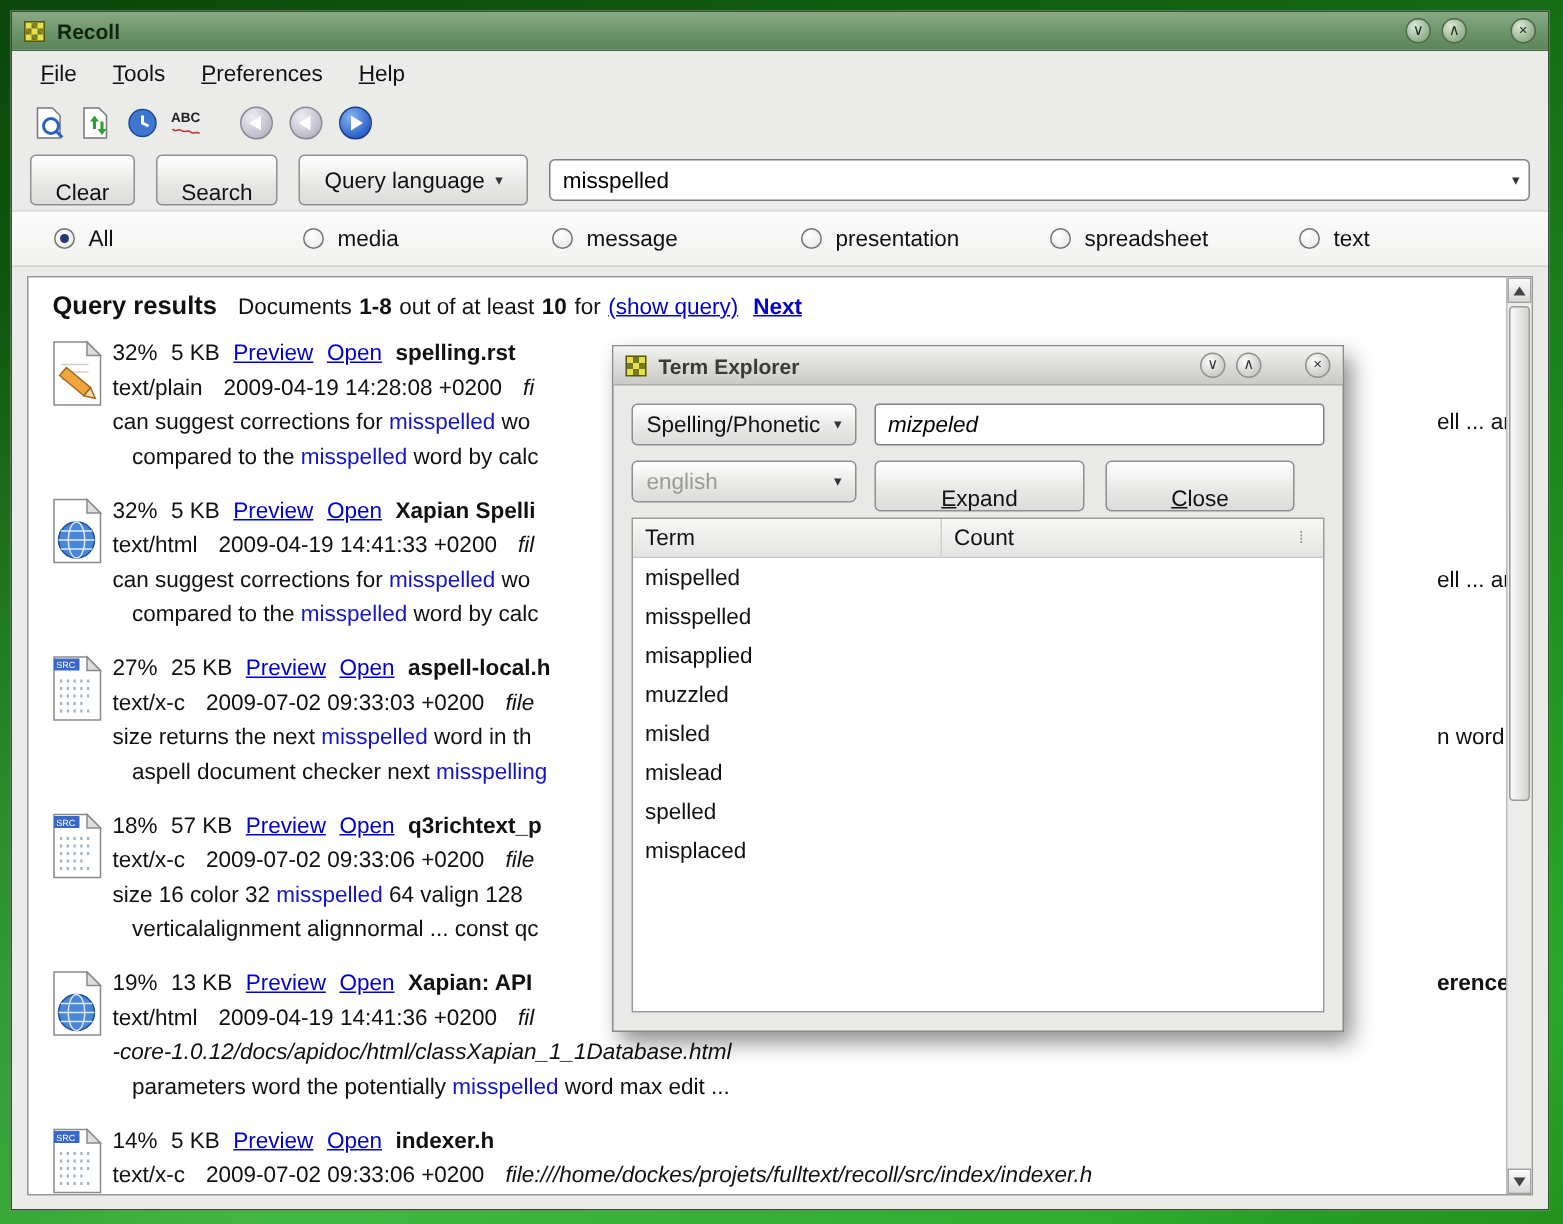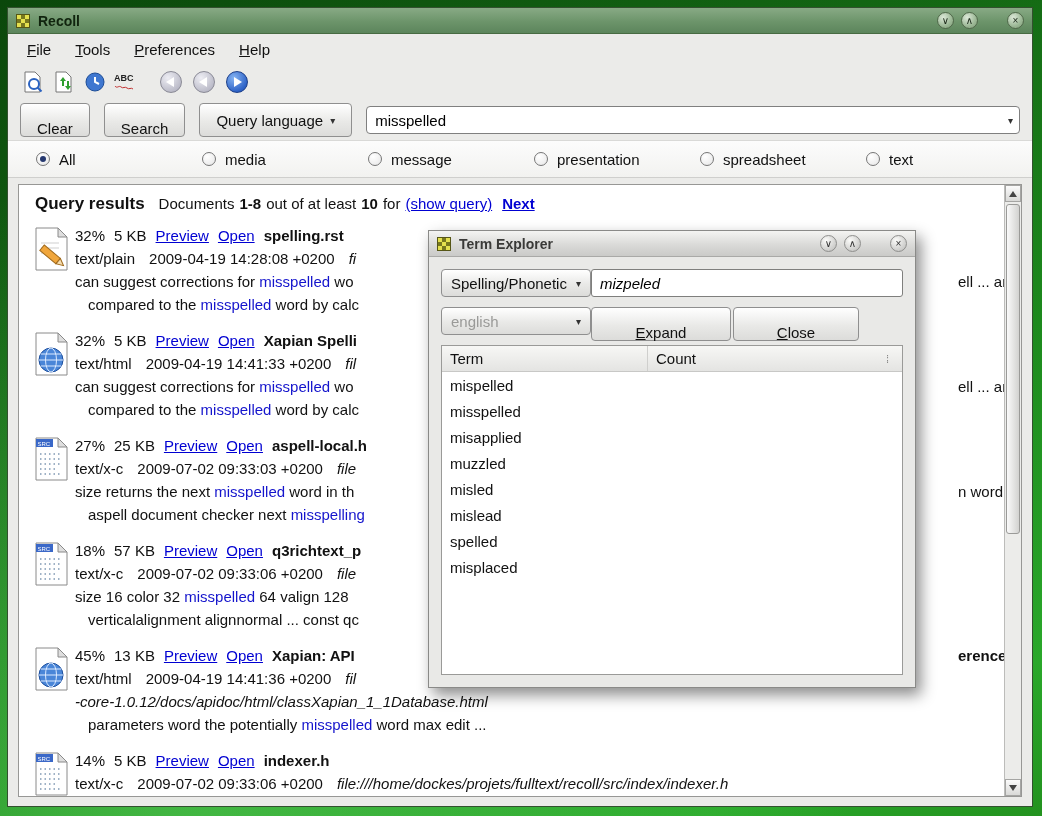--- a/index.html
+++ b/index.html
@@ -76,27 +76,27 @@
   .scrollbar { flex:0 0 17px; width:17px; background:#ececea; border-left:1px solid #bcbcba; display:flex; flex-direction:column; }
   .sb-btn { height:17px; flex:0 0 17px; background:linear-gradient(180deg,#fbfbfb,#d9d9d7); border:1px solid #a5a5a3;
     display:flex; align-items:center; justify-content:center; cursor:pointer; }
   .tri-up { width:0; height:0; border-left:4px solid transparent; border-right:4px solid transparent; border-bottom:6px solid #444; }
   .tri-down { width:0; height:0; border-left:4px solid transparent; border-right:4px solid transparent; border-top:6px solid #444; }
   .sb-track { flex:1; position:relative; }
   .sb-thumb { position:absolute; top:2px; left:1px; right:1px; height:330px; border-radius:3px;
     background:linear-gradient(90deg,#fafafa,#d2d2d0); border:1px solid #9a9a98; cursor:grab; }
 
   
-  .dialog { position:absolute; left:428px; top:230px; width:488px; background:#e9e9e7;
+  .dialog { position:absolute; left:408px; top:230px; width:488px; background:#e9e9e7;
     border:1px solid #8a8a88; box-shadow:5px 7px 14px rgba(0,0,0,.45); }
   .dialog-titlebar { background:linear-gradient(180deg,#f4f4f2 0%,#dadad8 55%,#cacac8 100%); border-bottom:1px solid #a9a9a7; }
   .dialog-titlebar .tb-title { color:#3a3a38; }
   .dtb-btn { background:radial-gradient(circle at 35% 30%,#fcfcfa,#d4d4d2 60%,#bcbcba); border-color:#8f8f8d; color:#333; }
   .dialog-body { padding:12px; }
-  .drow { display:flex; margin-bottom:10px; height:28px; }
+  .drow { display:flex; gap:12px; margin-bottom:10px; height:28px; }
   .dcombo { flex:0 0 150px; width:150px; padding:0 9px; }
   .dcombo.disabled { color:#9a9a98; cursor:default; }
   .dinput { flex:1; border:1px solid #7f7f7d; border-radius:3px; background:#fff; display:flex; align-items:center; padding:0 8px; }
   .dinput input { width:100%; border:none; outline:none; font-size:15px; font-family:inherit;font-style:italic; }
   .dbtn-expand { flex:0 0 140px; width:140px; }
   .dbtn-close { flex:0 0 126px; width:126px; margin-left:2px; }
 
   .dtable { height:330px; background:#fff; border:1px solid #9a9a98; overflow:hidden; }
   .dt-head { display:grid; grid-template-columns:205px 1fr 16px; height:26px; align-items:center;
     background:linear-gradient(180deg,#f7f7f5,#e4e4e2); border-bottom:1px solid #c8c8c6; }
@@ -304,21 +304,21 @@
               <div class="file-icon"><svg width="40" height="46" viewBox="0 0 40 46">
                   <path d="M5 2h22l9 9v33H5z" fill="#fff" stroke="#8a8a8a"></path>
                   <path d="M27 2v9h9z" fill="#dedede" stroke="#8a8a8a"></path>
                   <circle cx="20" cy="29" r="12" fill="#4a86d8" stroke="#1d4f9e"></circle>
                   <g stroke="#dceaff" fill="none">
                     <ellipse cx="20" cy="29" rx="5.5" ry="12"></ellipse>
                     <path d="M8 29h24M9.5 23h21M9.5 35h21"></path>
                   </g>
                 </svg></div>
               <div class="result-text">
-                <div class="rline"><span class="m8">45%</span><span class="m8">13 KB</span><a class="link m8">Preview</a><a class="link m8">Open</a><span class="rtitle">Xapian: API</span><span class="frag rtitle">erence</span></div>
+                <div class="rline"><span class="m8">19%</span><span class="m8">13 KB</span><a class="link m8">Preview</a><a class="link m8">Open</a><span class="rtitle">Xapian: API</span><span class="frag rtitle">erence</span></div>
                 <div class="rline"><span class="m14">text/html</span><span class="m14">2009-04-19 14:41:36 +0200</span><span class="url">fil</span></div>
                 <div class="rline snippet italic"><span>-core-1.0.12/docs/apidoc/html/classXapian_1_1Database.html</span></div>
                 <div class="rline snippet indent"><span>parameters word the potentially </span><span class="hl">misspelled</span><span> word max edit ...</span></div>
               </div>
             </div>
             <div class="result-item">
               <div class="file-icon"><svg width="40" height="46" viewBox="0 0 40 46">
                   <path d="M5 2h22l9 9v33H5z" fill="#fff" stroke="#8a8a8a"></path>
                   <path d="M27 2v9h9z" fill="#dedede" stroke="#8a8a8a"></path>
                   <rect x="5" y="3" width="17" height="8" fill="#3a68c8"></rect>

